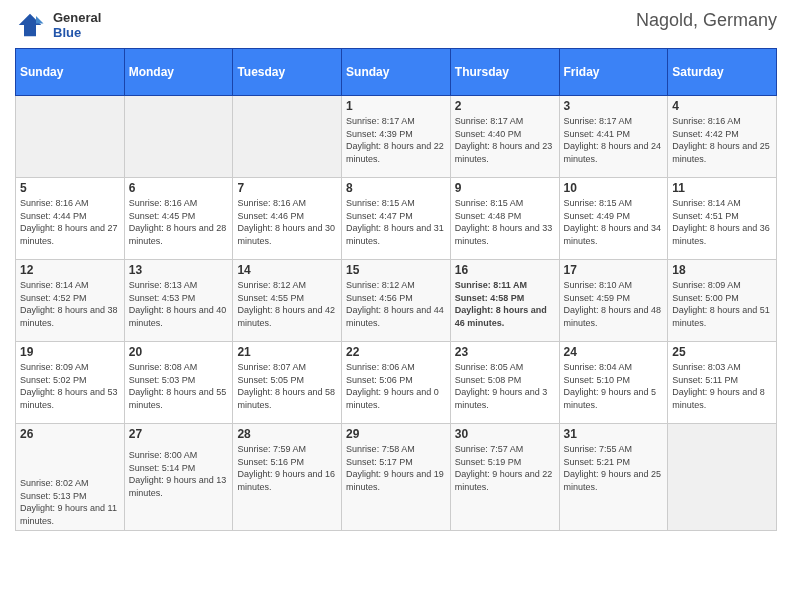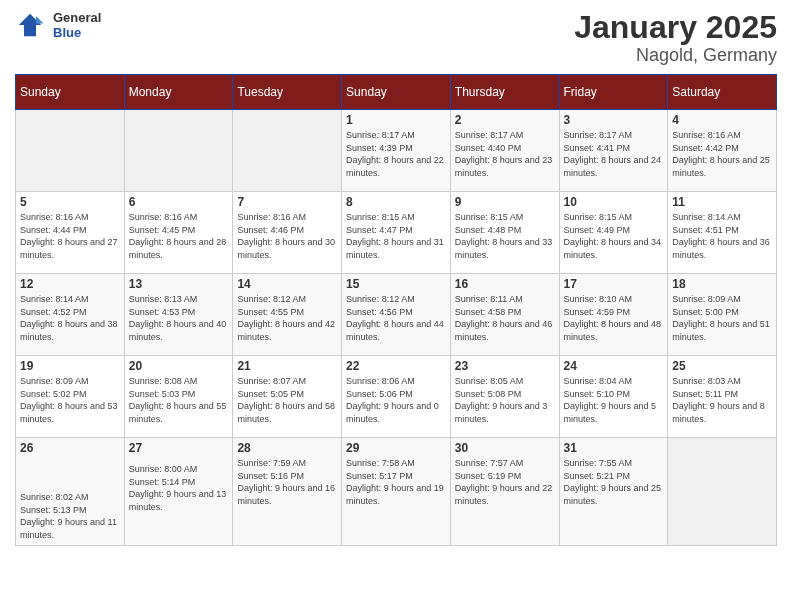--- a/index.html
+++ b/index.html
@@ -49,25 +49,25 @@
     .calendar-subtitle {
       font-size: 18px;
       color: #555;
     }
     table {
       width: 100%;
       border-collapse: collapse;
       table-layout: fixed;
     }
     thead tr th {
-      background-color: #7f1d1d;
+      background-color: #3b82f6;
       color: #fff;
       font-size: 12px;
-      font-weight: normal;
-      padding: 10px 4px;
+      font-weight: bold;
+      padding: 16px 4px;
       text-align: left;
       border: 1px solid #1a44aa;
     }
     tbody tr td {
       border: 1px solid #ccc;
       vertical-align: top;
       padding: 3px 4px;
       height: 82px;
       font-size: 9.5px;
       color: #333;
@@ -101,21 +101,20 @@
       <svg class="logo-icon" viewBox="0 0 40 40">
         <polygon points="20,5 35,20 28,20 28,35 12,35 12,20 5,20" fill="#2255aa"></polygon>
         <polygon points="28,8 38,18 28,18" fill="#4488cc"></polygon>
       </svg>
       <div class="logo-text">
         <span class="logo-general">General</span>
         <span class="logo-blue">Blue</span>
       </div>
     </div>
     <div class="title-block">
-      <div class="calendar-title">January 2025</div>
       <div class="calendar-subtitle">Nagold, Germany</div>
     </div>
   </div>
 
   <table>
     <thead>
       <tr>
       <th>Sunday</th>
           <th>Monday</th>
           <th>Tuesday</th>
@@ -219,21 +218,21 @@
 Daylight: 8 hours and 42 minutes.</div>
           </td>
           <td>
             <span class="day-number">15</span>
             <div class="day-info" style="white-space: pre-line;">Sunrise: 8:12 AM
 Sunset: 4:56 PM
 Daylight: 8 hours and 44 minutes.</div>
           </td>
           <td>
             <span class="day-number">16</span>
-            <div class="day-info" style="white-space: pre-line;">Sunrise: 8:11 AM
+            <div class="day-info" style="white-space: pre-line; font-weight: bold;">Sunrise: 8:11 AM
 Sunset: 4:58 PM
 Daylight: 8 hours and 46 minutes.</div>
           </td>
           <td>
             <span class="day-number">17</span>
             <div class="day-info" style="white-space: pre-line;">Sunrise: 8:10 AM
 Sunset: 4:59 PM
 Daylight: 8 hours and 48 minutes.</div>
           </td>
           <td>

